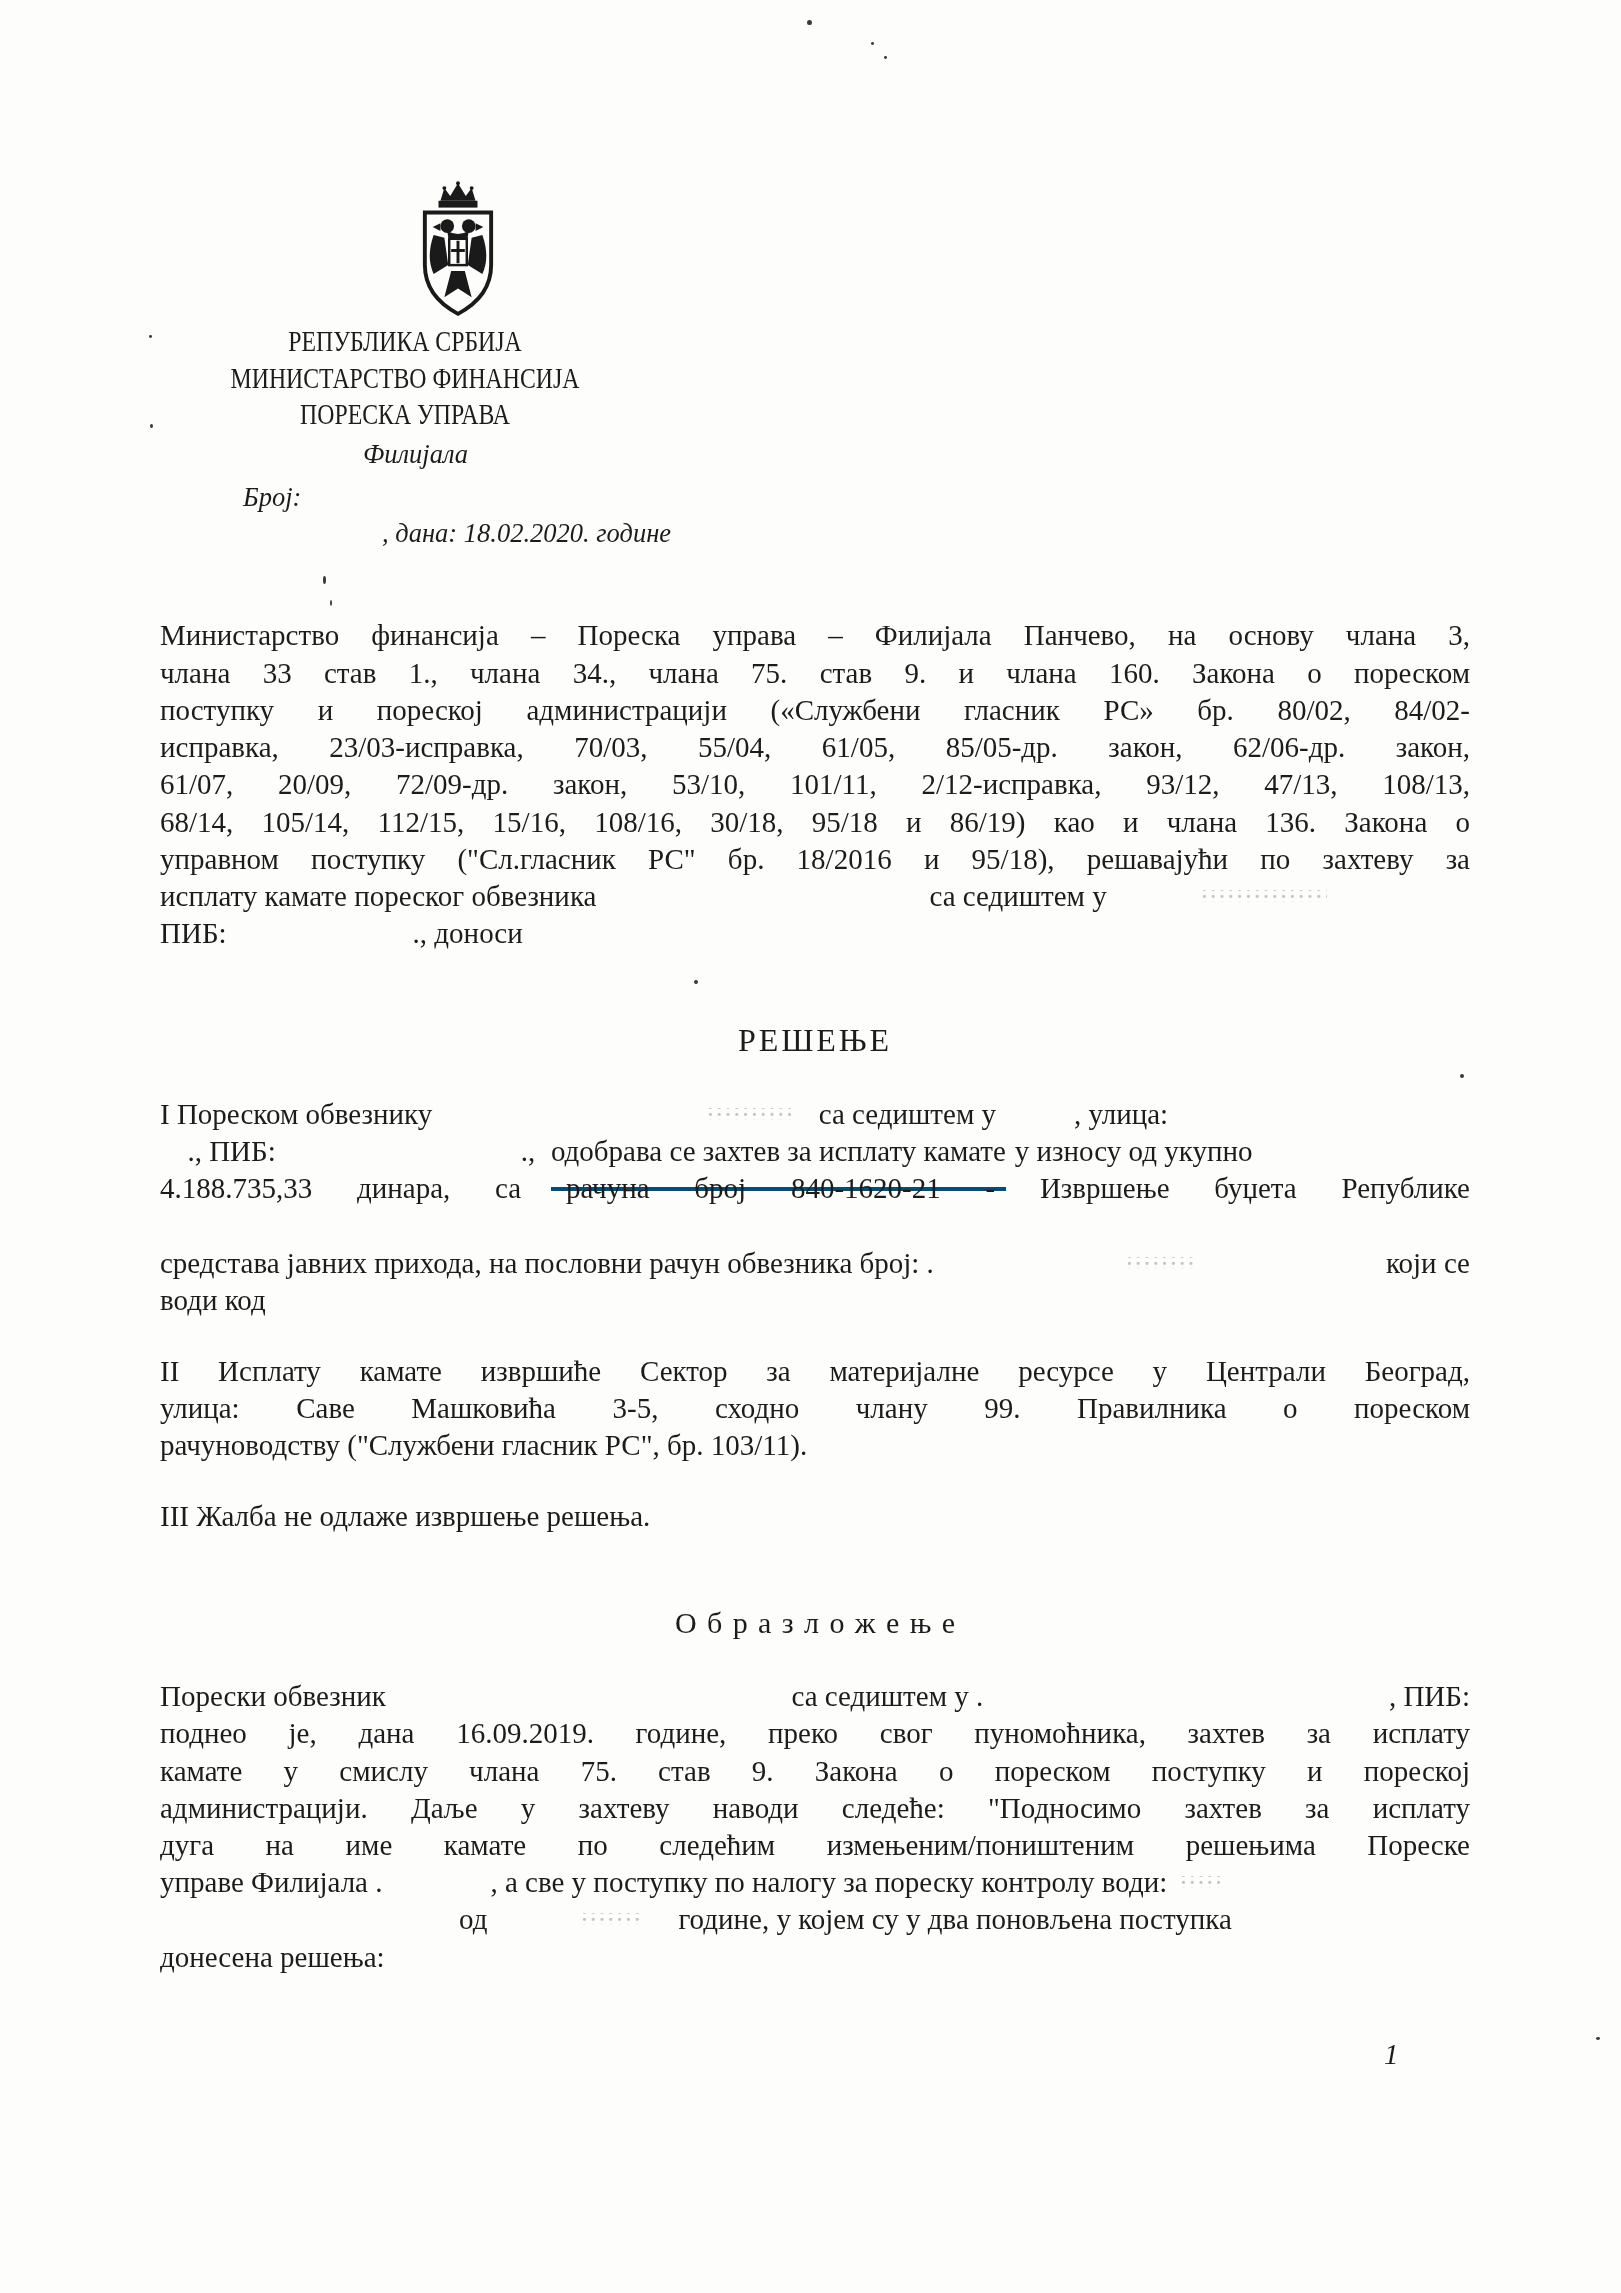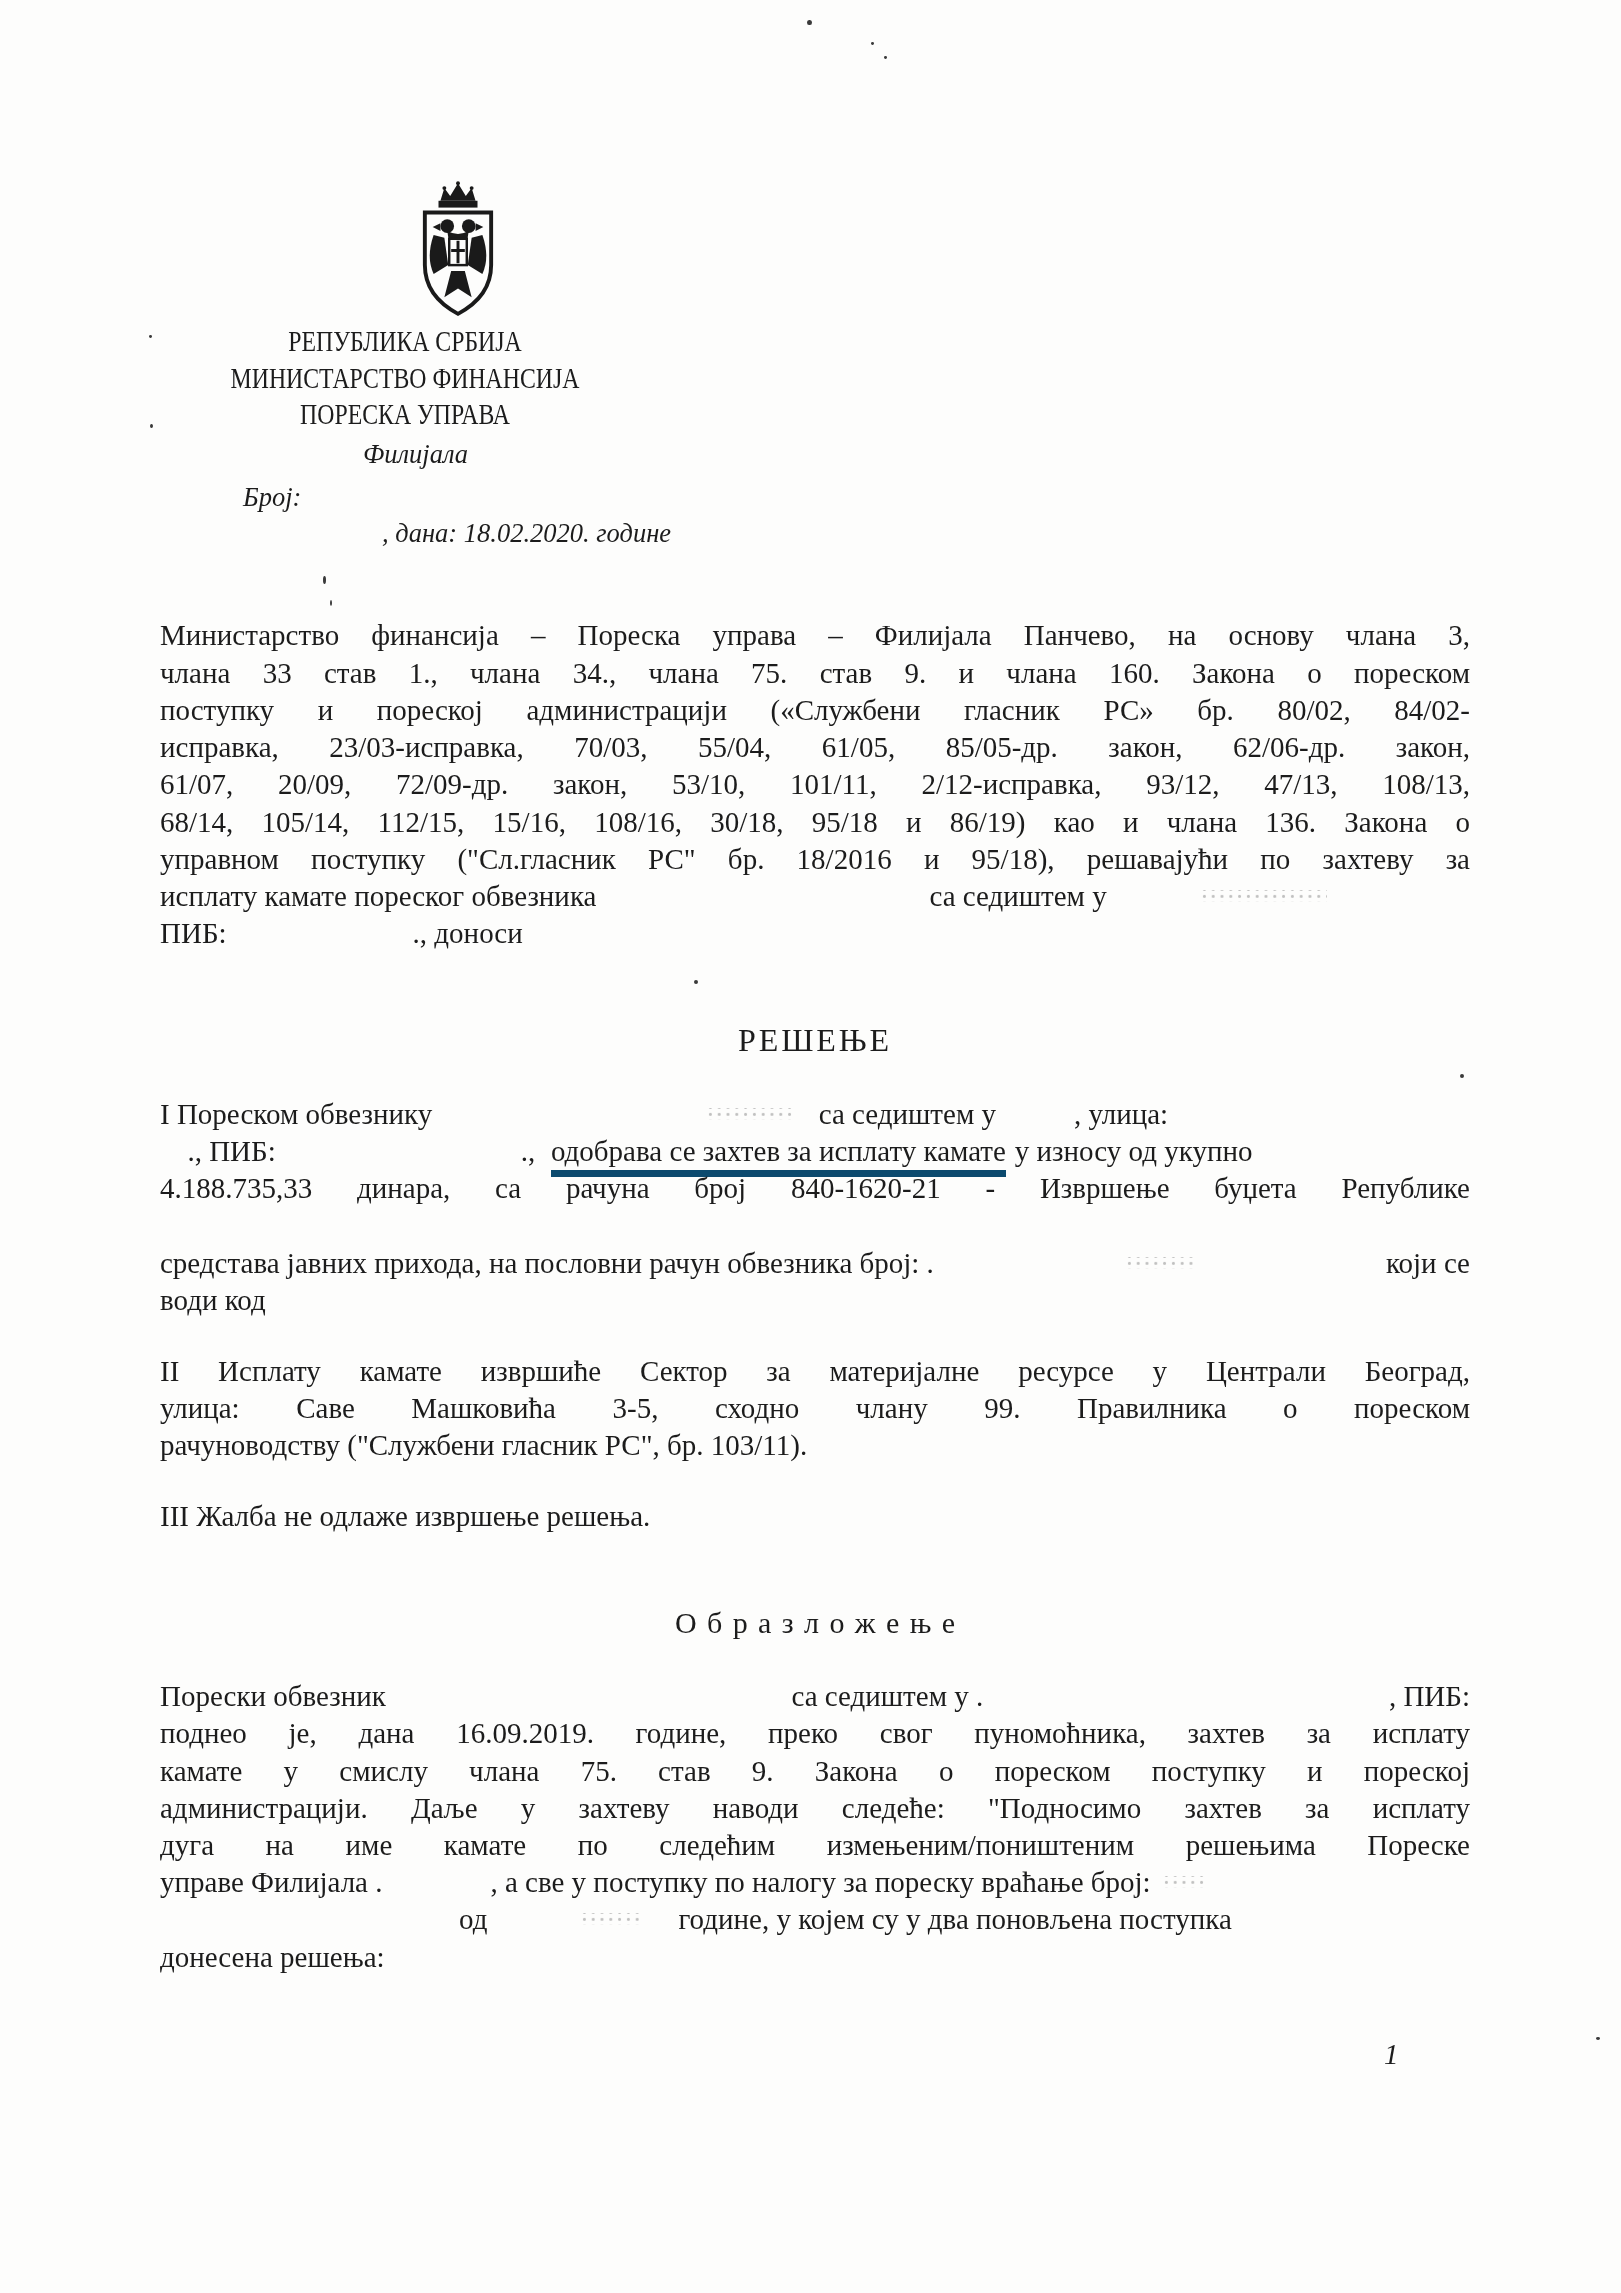--- a/index.html
+++ b/index.html
@@ -23,21 +23,21 @@
   .left{text-align:left;white-space:nowrap;}
   .center{text-align:center;text-align-last:center;}
   .flexl{display:flex;align-items:baseline;white-space:nowrap;}
   .flexb{display:flex;align-items:baseline;justify-content:space-between;white-space:nowrap;}
   .sp{display:inline-block;flex:none;}
   .faint{
     display:inline-block;flex:none;height:11.8px;align-self:center;opacity:.45;
     background-image:radial-gradient(circle,#777 1.2px,transparent 1.7px);
     background-size:8.8px 6.9px;background-position:0 60%;
   }
-  .us{border-bottom:7px solid #0c4a6e;padding-bottom:1px;}
+  .us{border-bottom:4px solid #0c4a6e;padding-bottom:18px;}
   .title{font-size:32px;letter-spacing:2.9px;margin-top:44px;}
   .obr{font-size:30px;word-spacing:2.9px;}
   .speck{position:absolute;background:#3a3a3a;border-radius:50%;}
   .emblem{position:absolute;left:419px;top:179px;width:78px;height:142px;}
 </style>
 </head>
 <body>
 
 <div class="page">
 
@@ -140,21 +140,21 @@
     <span>са седиштем у .</span>
     <span>, ПИБ:</span>
   </div>
   <div class="tline just" style="top:1715px">поднео је, дана 16.09.2019. године, преко свог пуномоћника, захтев за исплату</div>
   <div class="tline just" style="top:1753px">камате у смислу члана 75. став 9. Закона о пореском поступку и пореској</div>
   <div class="tline just" style="top:1790px">администрацији. Даље у захтеву наводи следеће: "Подносимо захтев за исплату</div>
   <div class="tline just" style="top:1827px">дуга на име камате по следећим измењеним/поништеним решењима Пореске</div>
   <div class="tline flexl" style="top:1864px">
     <span>управе Филијала .</span>
     <span class="sp" style="width:108px"></span>
-    <span>, а све у поступку по налогу за пореску враћање број:</span>
+    <span>, а све у поступку по налогу за пореску контролу води:</span>
     <span class="faint" style="width:44px;margin-left:11.8px"></span>
   </div>
   <div class="tline flexl" style="top:1901px">
     <span class="sp" style="width:299px"></span>
     <span>од</span>
     <span class="sp" style="width:93px"></span>
     <span class="faint" style="width:64px"></span>
     <span class="sp" style="width:34px"></span>
     <span>године, у којем су у два поновљена поступка</span>
   </div>

